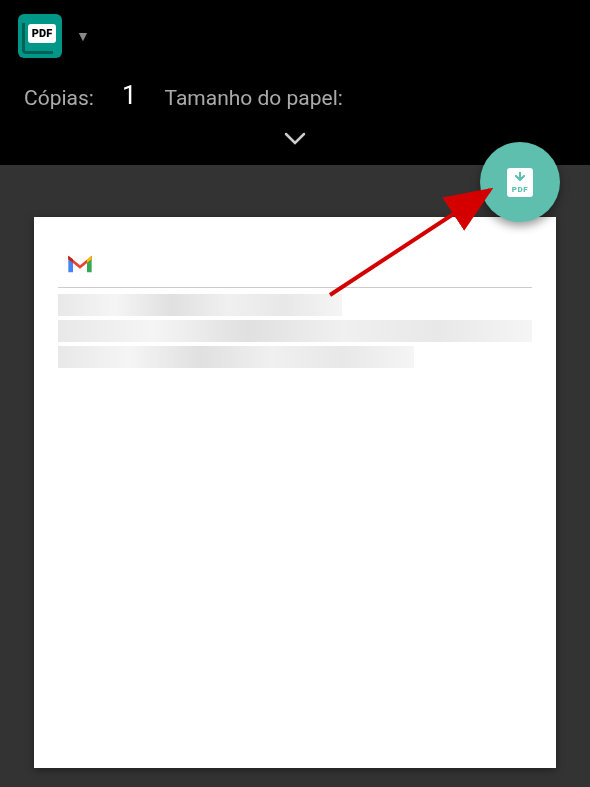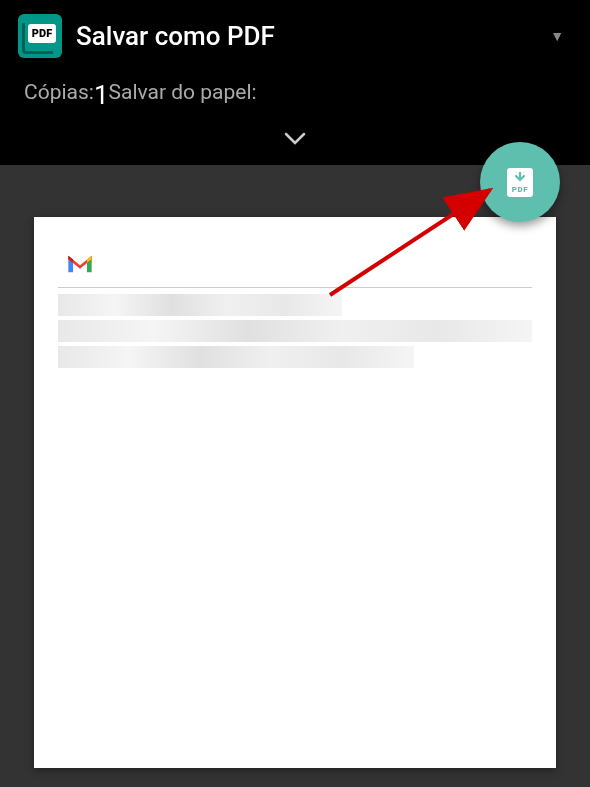--- a/index.html
+++ b/index.html
@@ -64,22 +64,23 @@
       font-weight: 500;
       flex: 1;
     }
     .dropdown-caret {
       color: #888;
       font-size: 14px;
       margin-right: 8px;
     }
     .header-options {
       display: flex;
-      align-items: flex-start;
+      align-items: flex-end;
       padding: 8px 24px 14px 24px;
+      gap: 28px;
       font-size: 21px;
     }
     .opt-label {
       color: #aaa;
     }
     .opt-value {
       color: #fff;
       font-size: 26px;
       font-weight: 400;
     }
@@ -165,27 +166,26 @@
     }
   </style>
 </head>
 <body>
 
 <div class="header">
   <div class="header-top">
     <div class="pdf-app-icon">
       <div class="pdf-app-icon-inner">PDF</div>
     </div>
-    <div class="destination-title">Salvar como PDF</div>
     <div class="dropdown-caret">▼</div>
   </div>
   <div class="header-options">
     <span class="opt-label">Cópias:</span>
     <span class="opt-value">1</span>
-    <span class="opt-label">Salvar do papel:</span>
+    <span class="opt-label">Tamanho do papel:</span>
   </div>
   <div class="expand-row">
     <span class="expand-chevron">
       <svg width="22" height="14" viewBox="0 0 22 14">
           <path d="M2 2 L11 11 L20 2" stroke="#ccc" stroke-width="2.5" fill="none" stroke-linecap="round"></path>
         </svg>
     </span>
   </div>
 </div>
 

